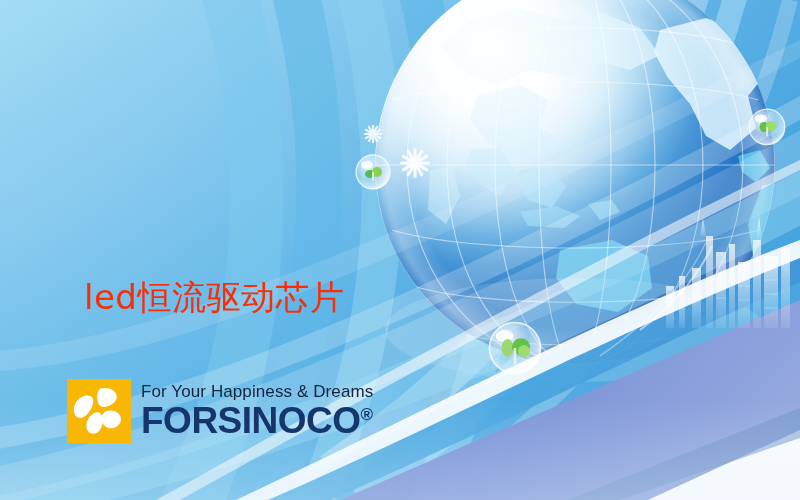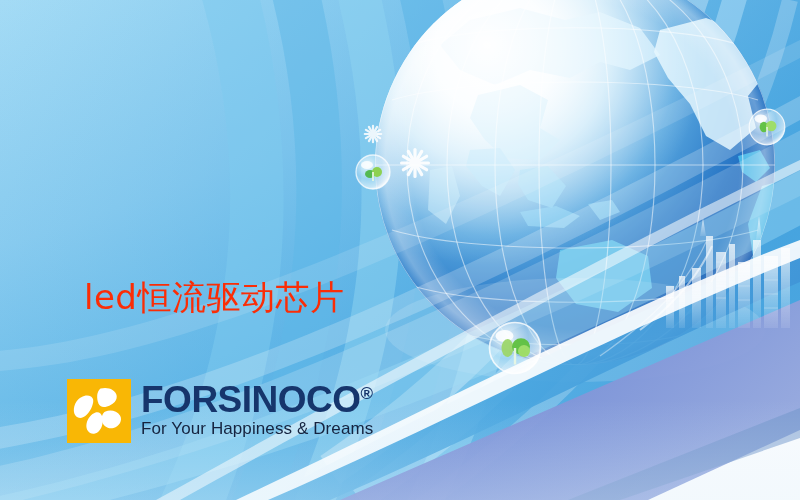--- a/index.html
+++ b/index.html
@@ -334,20 +334,20 @@
       <svg width="64" height="64" viewBox="0 0 64 64" aria-hidden="true">
         <g fill="#ffffff">
           <path d="M33.5,9.5 C41,7.5 48,10.5 49.5,16 C50.8,21 46.5,25.5 40,27.5 C35.5,28.8 32.8,27.5 31.5,24.5 C29.8,20.5 29,13 33.5,9.5 Z"></path>
           <path d="M25,27.5 C22.5,34.5 16,40.5 11,38.5 C6,36.5 5.5,28.5 9.5,22.5 C13,17.2 20,14.8 24,17.5 C27.2,19.7 26.5,23.5 25,27.5 Z"></path>
           <path d="M28.5,33.5 C31.5,32.5 34.5,34 35.5,38.5 C36.8,44.5 34,53 28,54.5 C22.5,55.8 18.5,51 19.5,45 C20.4,39.5 24.5,34.8 28.5,33.5 Z"></path>
           <path d="M38.5,32.5 C43,30.5 50,31.5 53,36.5 C55.8,41.2 52.5,47.5 46.5,49 C41,50.4 36,47 35,42 C34.2,38 35.5,33.8 38.5,32.5 Z"></path>
         </g>
       </svg>
     </div>
     <div id="logo-text">
+      <div id="tagline">For Your Happiness &amp; Dreams</div>
       <div id="brand">
         <span>FORSINOCO</span><span class="reg">®</span>
       </div>
-      <div id="tagline">For Your Happiness &amp; Dreams</div>
     </div>
   </div>
 
 </div>
 
 </body></html>

